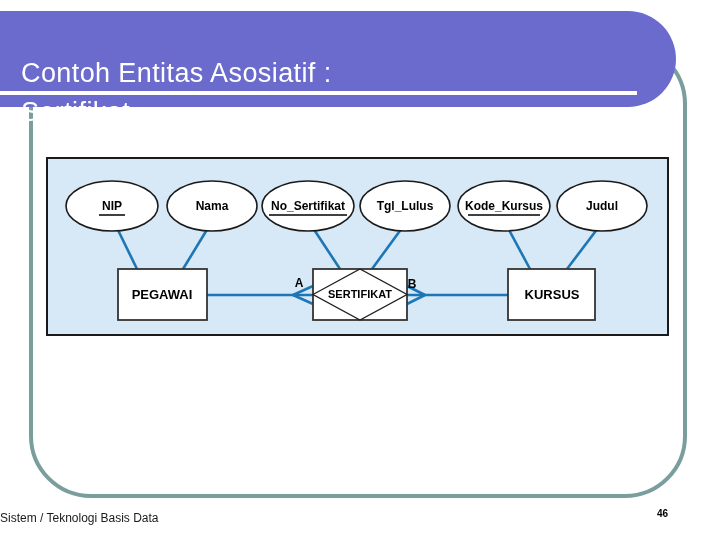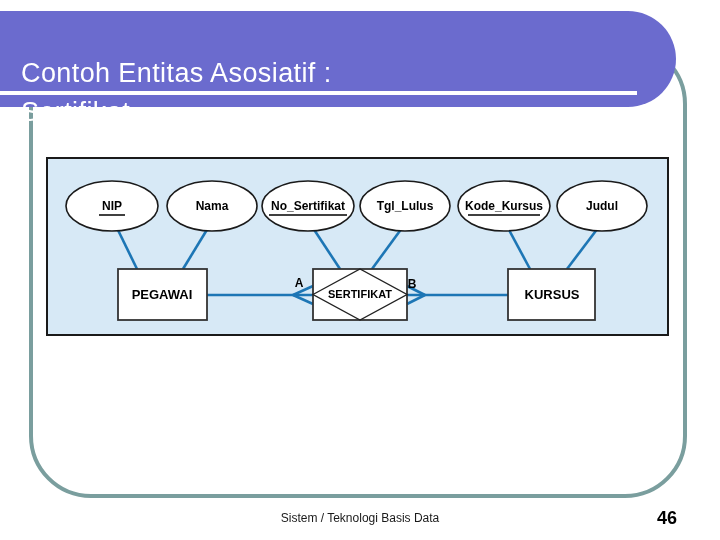--- a/index.html
+++ b/index.html
@@ -36,25 +36,25 @@
   .ell{fill:#ffffff;stroke:#1a1a1a;stroke-width:1.6;}
   .ent{fill:#ffffff;stroke:#333333;stroke-width:1.8;}
   .dia{fill:none;stroke:#222222;stroke-width:1.4;}
   .conn{stroke:var(--connector);stroke-width:2.6;fill:none;}
   .key-underline{stroke:#000000;stroke-width:1.5;}
   .attr-label{font:bold 12px "Liberation Sans", sans-serif;fill:#000000;text-anchor:middle;}
   .ent-label{font:bold 13px "Liberation Sans", sans-serif;fill:#000000;text-anchor:middle;}
   .assoc-label{font:bold 11px "Liberation Sans", sans-serif;fill:#000000;text-anchor:middle;}
   .rel-label{font:bold 12px "Liberation Sans", sans-serif;fill:#000000;text-anchor:middle;}
   .footer{
-    position:absolute;left:0;top:511px;width:720px;text-align:center;
+    position:absolute;left:0;top:511px;width:720px;
     font-size:12px;color:#1a1a1a;z-index:2;
   }
   .pagenum{
-    position:absolute;right:43px;top:508px;font-size:18px;font-weight:bold;
+    position:absolute;right:52px;top:508px;font-size:10px;font-weight:bold;
     color:#000000;z-index:2;text-align:right;
   }
 </style>
 </head>
 <body>
 
 <div class="frame"></div>
 
 <div class="banner">
   <div class="title">

